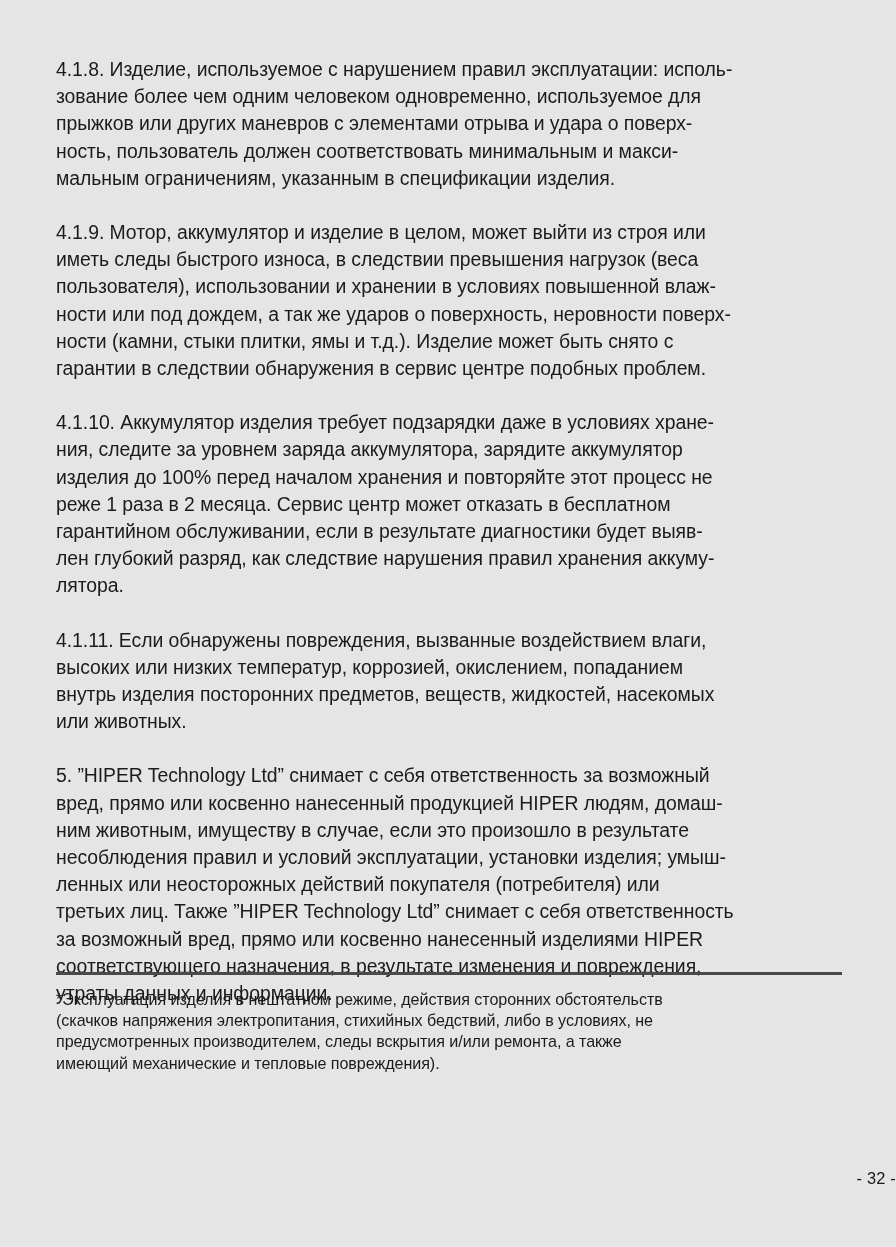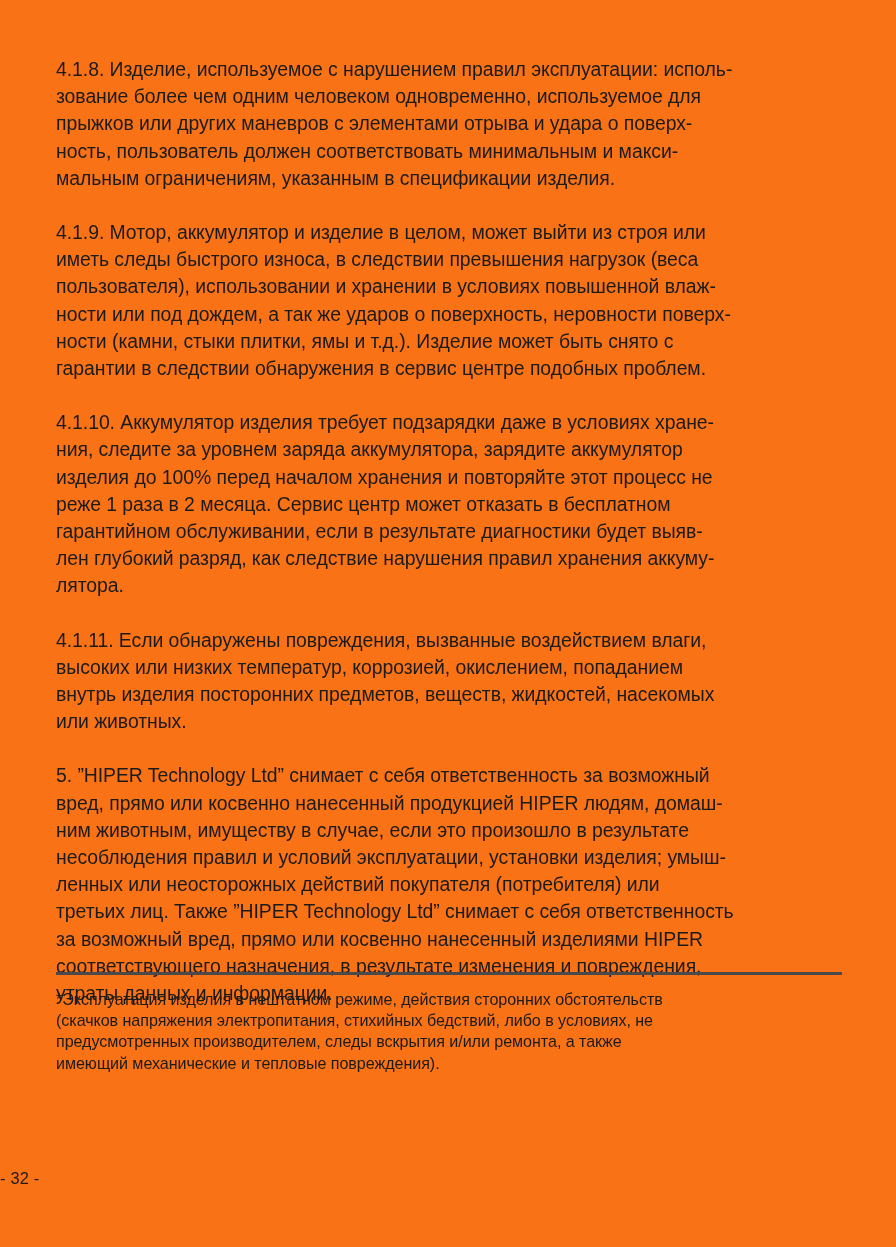--- a/index.html
+++ b/index.html
@@ -14,21 +14,21 @@
     position: relative;
     overflow: hidden;
     font-family: "Liberation Sans", "DejaVu Sans", sans-serif;
     color: #1b1b1b;
     -webkit-font-smoothing: antialiased;
   }
 
   .page {
     position: absolute;
     inset: 0;
-    background: #f97316;
+    background: #e5e5e5;
   }
 
   .content {
     position: absolute;
     left: 56px;
     top: 56px;
     width: 786px;
   }
 
   .para {
@@ -64,21 +64,21 @@
     color: #1b1b1b;
     margin: 0;
     white-space: pre-line;
   }
 
   .page-number {
     position: absolute;
     left: 0;
     right: 0;
     top: 1168px;
-    text-align: left;
+    text-align: right;
     font-size: 16.4px;
     line-height: 20px;
     color: #1b1b1b;
     letter-spacing: 0.2px;
   }
 </style>
 </head>
 <body>
 
 <div class="page">

